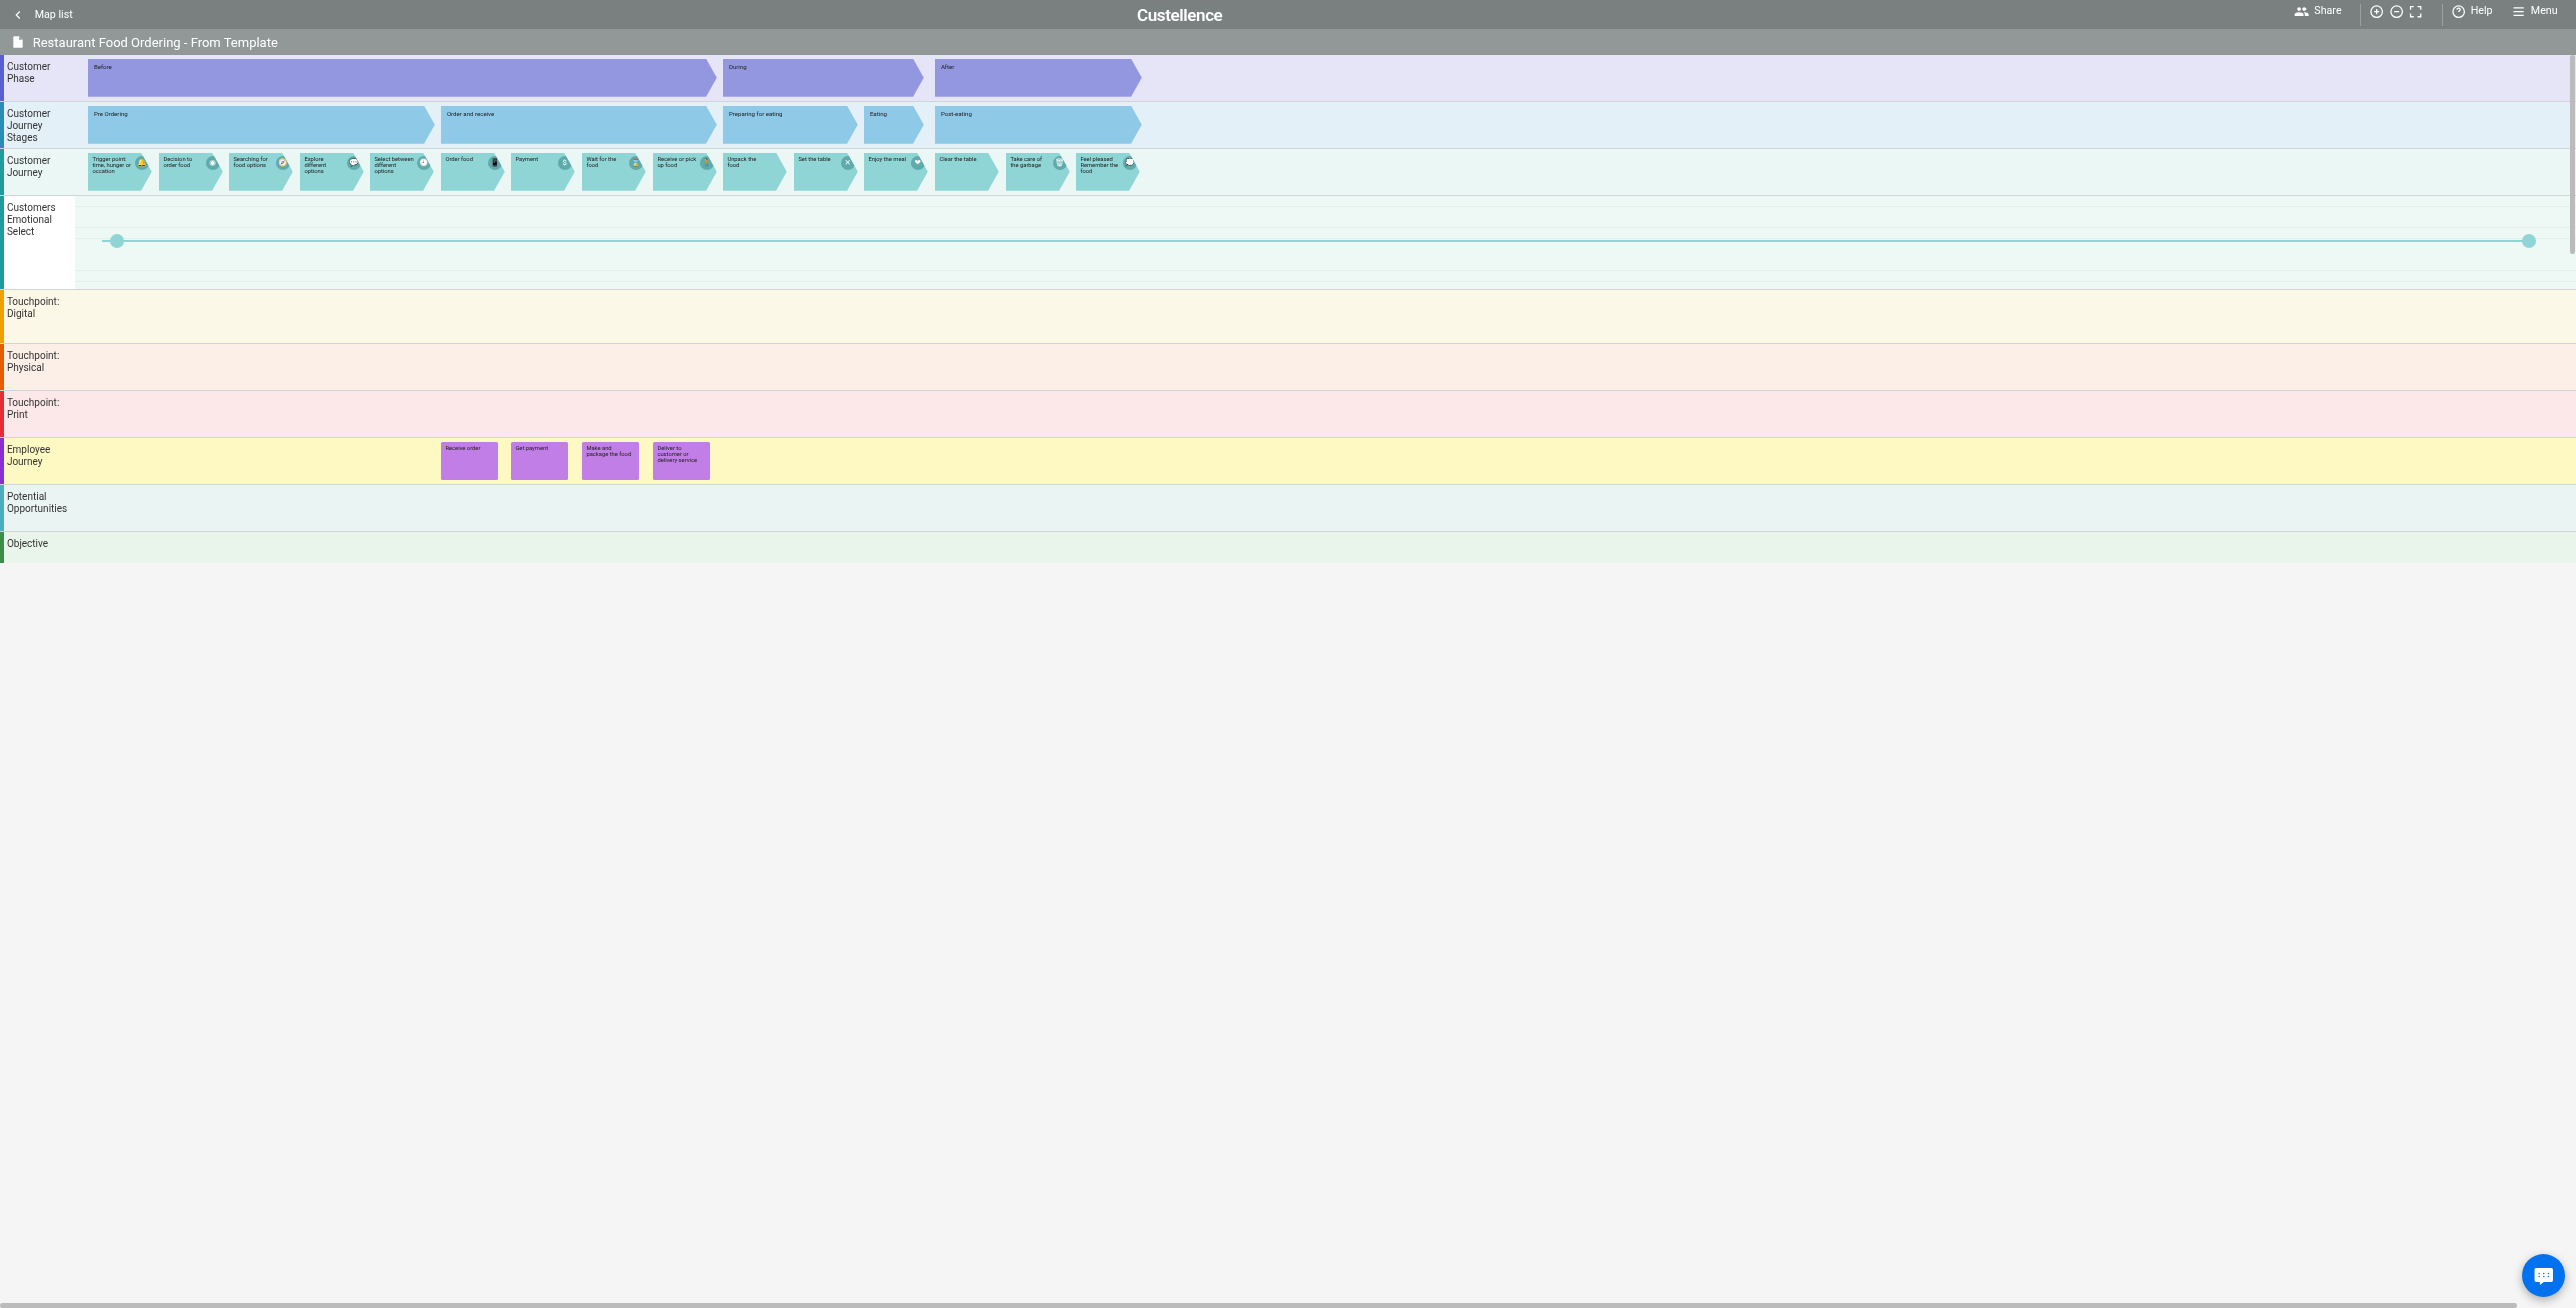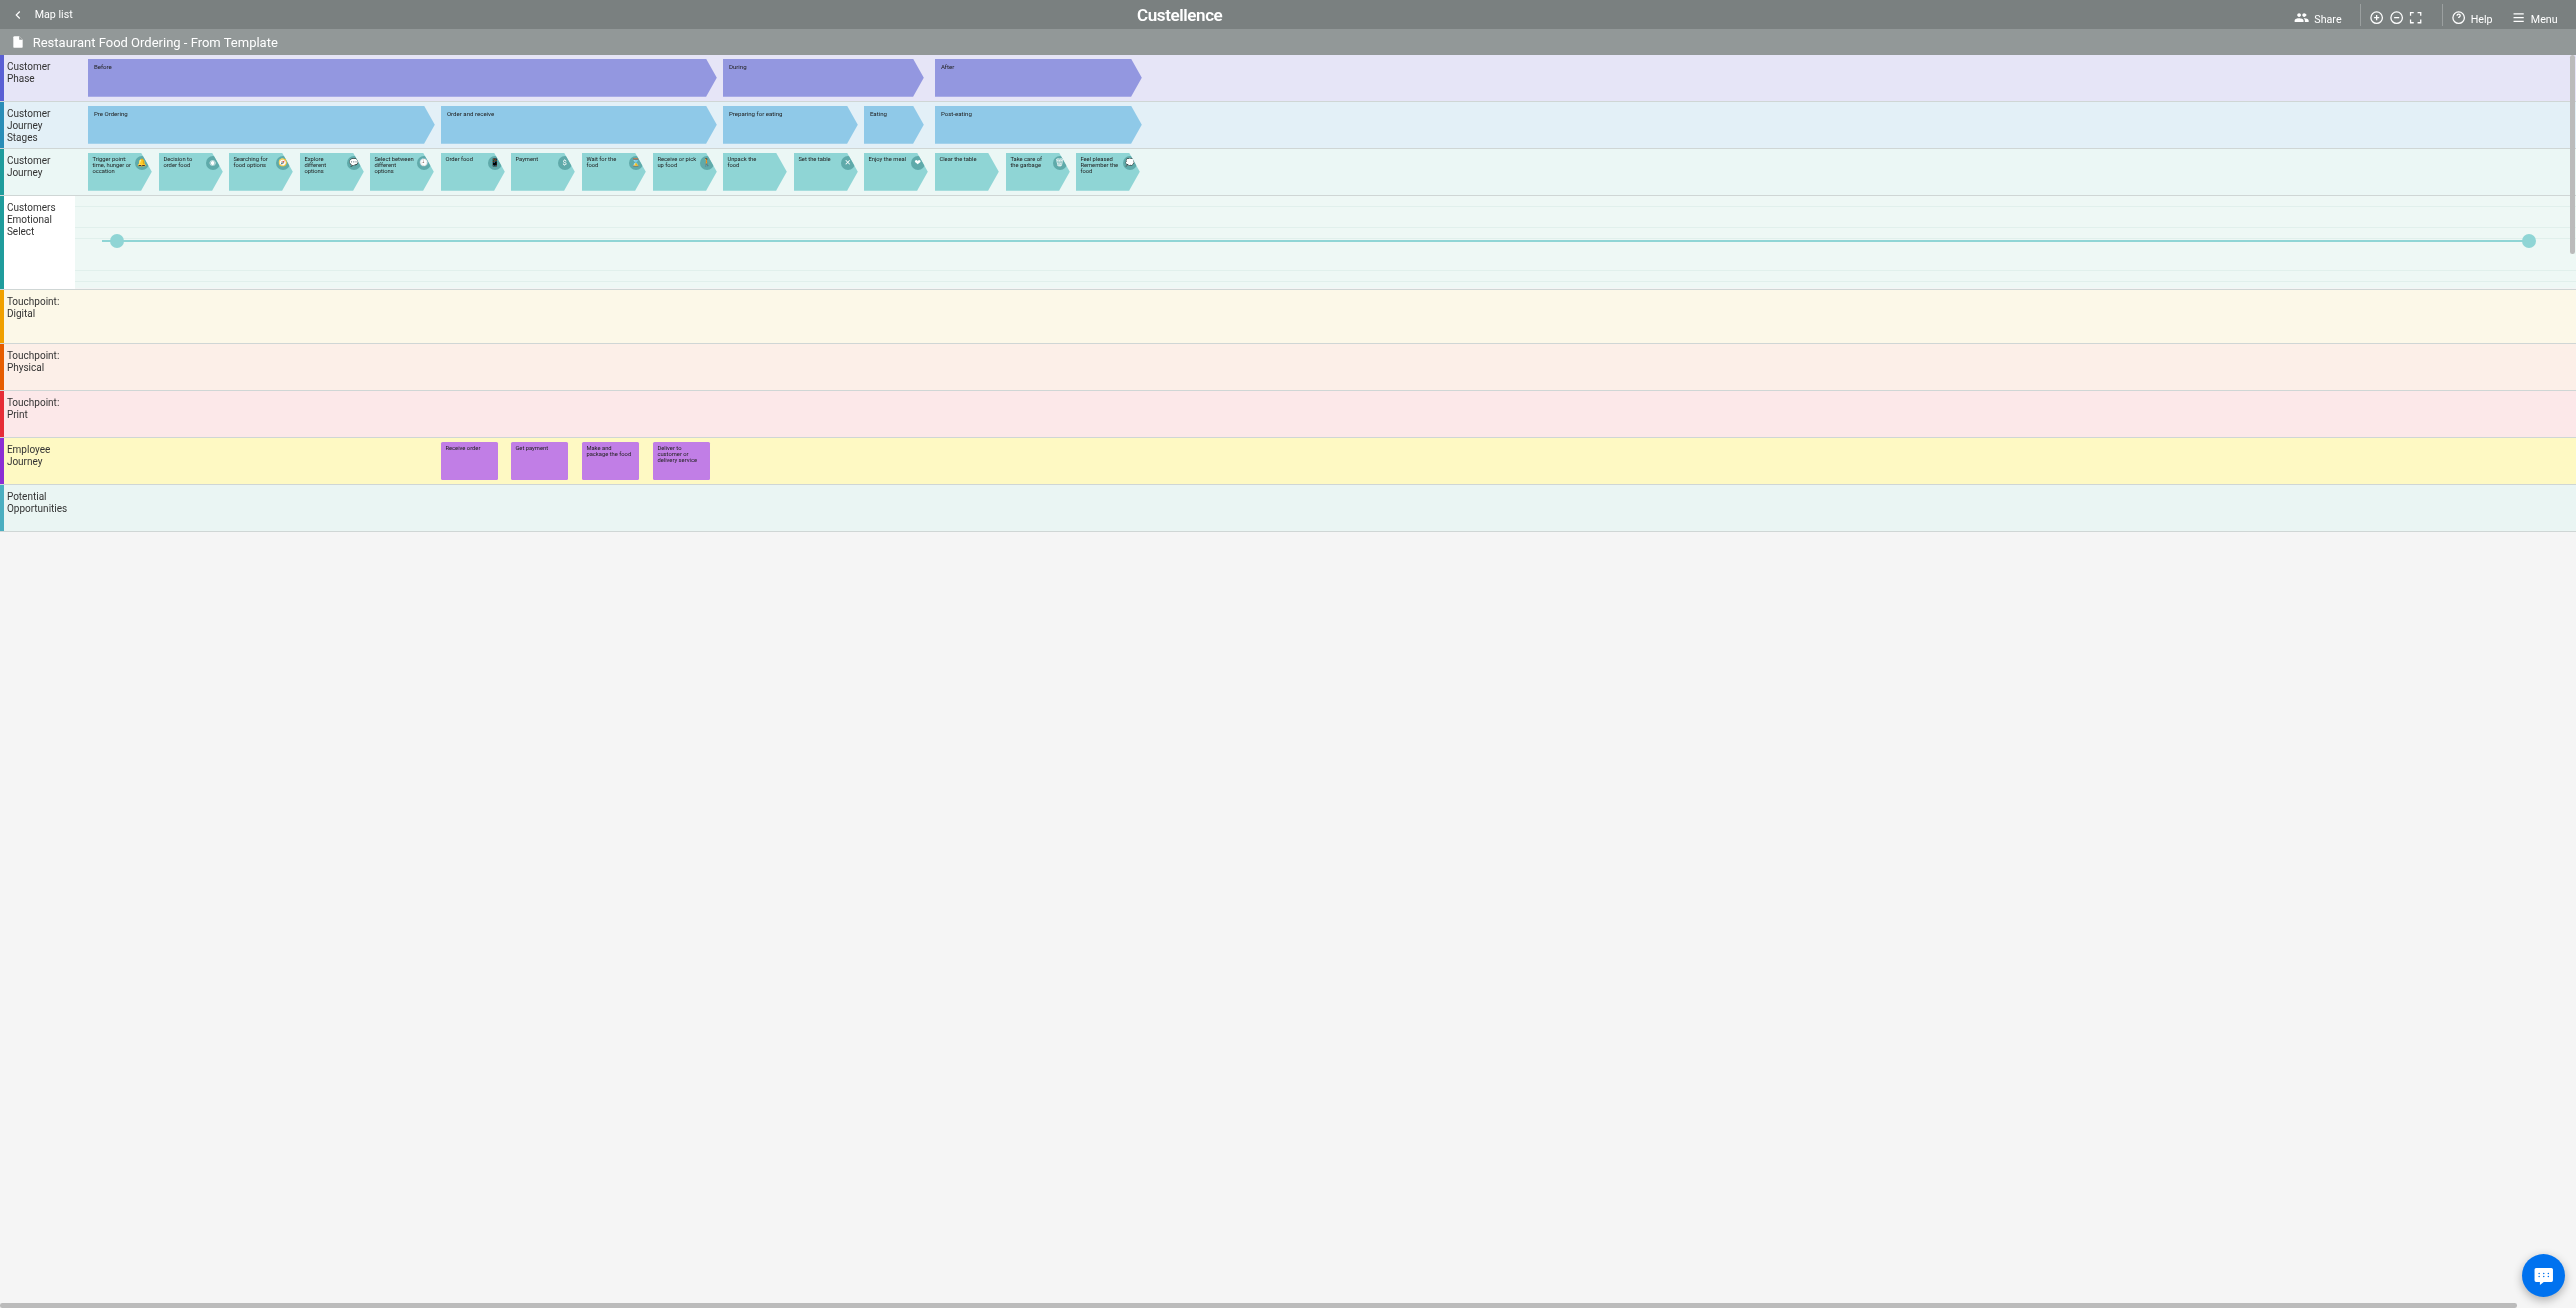--- a/index.html
+++ b/index.html
@@ -6,21 +6,21 @@
 body { font-family: -apple-system, BlinkMacSystemFont, "Segoe UI", Roboto, Arial, sans-serif; background: #f5f5f5; overflow: hidden; }
 
 
 .header-top { display: flex; align-items: center; height: 29px; background: #7a8080; color: #fff; padding: 0 10.7px; }
 .back-btn { display: flex; align-items: center; gap: 10px; cursor: pointer; }
 .back-arrow { width: 14px; height: 14px; }
 .maplist { font-size: 10.7px; }
 .logo-wrap { flex: 1; display: flex; justify-content: center; }
 .logo { font-size: 17px; font-weight: 600; letter-spacing: -0.4px; }
 .hdr-actions { display: flex; align-items: center; gap: 10.7px; }
-.hdr-group { display: flex; align-items: flex-end; gap: 4.6px; padding: 0 7.7px; border-left: 0.8px solid rgba(255,255,255,0.25); height: 22px; }
+.hdr-group { display: flex; align-items: flex-start; gap: 4.6px; padding: 0 7.7px; border-left: 0.8px solid rgba(255,255,255,0.25); height: 22px; }
 .hdr-group:first-child { border-left: none; }
 .hdr-icon { width: 15.3px; height: 15.3px; cursor: pointer; display:flex; align-items:center; justify-content:center;}
 .hdr-txt { font-size: 10.7px; }
 
 
 .titlebar { display: flex; align-items: center; height: 26px; background: #929898; color: #fff; padding: 0 10.7px; gap: 8px; }
 .doc-icon { width: 14px; height: 14px; }
 .title-text { font-size: 13px; }
 
 
@@ -217,20 +217,25 @@
       <div class="emp-card" style="left:578px;width:57px"><span>Deliver to customer or delivery service</span></div>
     </div>
   </div>
 
   <div class="lane" style="height:47px;background:#eaf5f3">
     <div class="lane-strip" style="background:#4aaec0"></div>
     <div class="lane-label">Potential Opportunities</div>
     <div class="lane-body"></div>
   </div>
 
+  <div class="lane" style="height:31px;background:#e9f5ea;border-bottom:none">
+    <div class="lane-strip" style="background:#3a8e47"></div>
+    <div class="lane-label">Objective</div>
+    <div class="lane-body"></div>
+  </div>
 
 </div>
 
 <div class="scroll-y">
     <div class="scroll-thumb"></div>
   </div>
 <div class="scroll-x">
     <div class="thumb"></div>
   </div>
 

